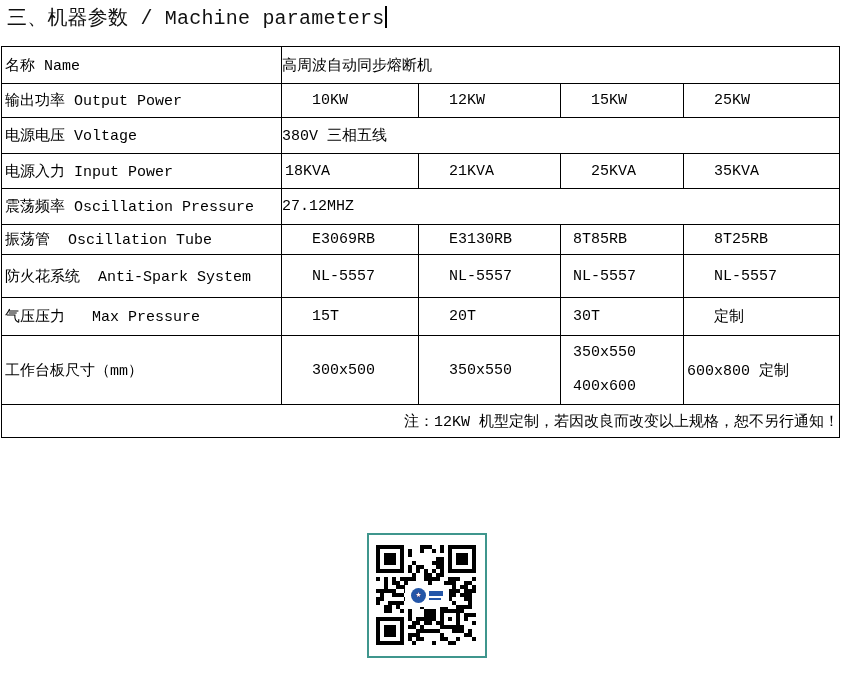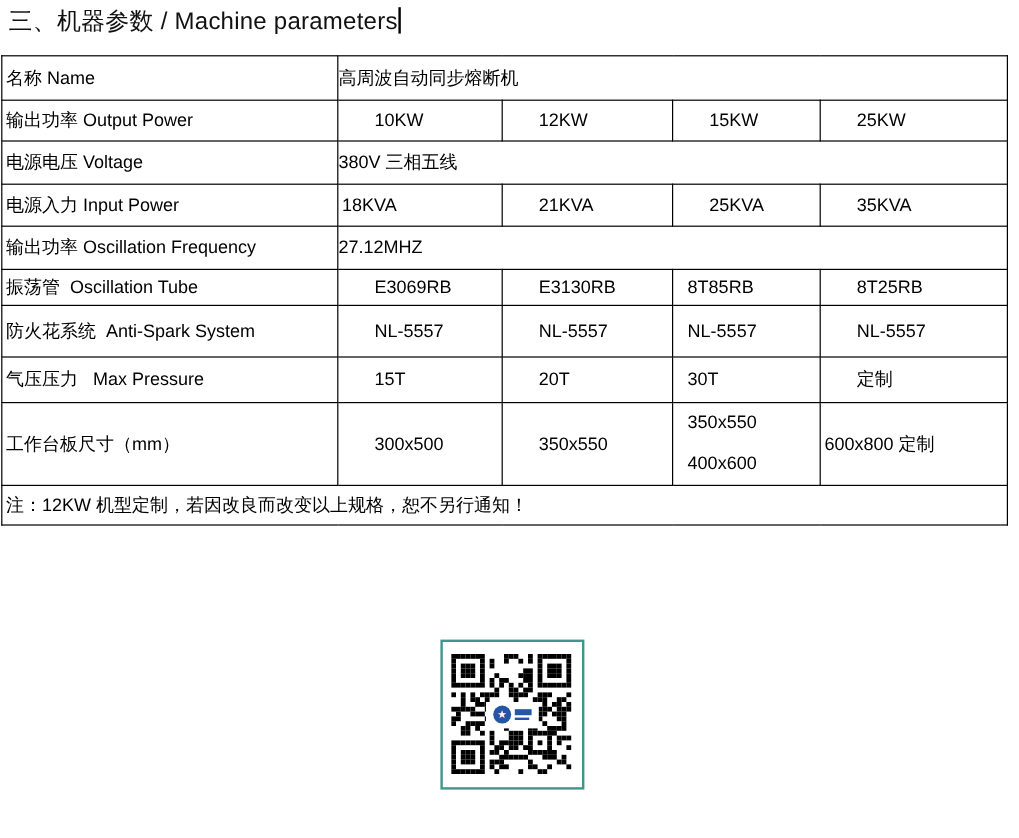--- a/index.html
+++ b/index.html
@@ -1,19 +1,19 @@
 <!DOCTYPE html>
 <html><head>
 <meta charset="utf-8">
 <style>
   * { margin:0; padding:0; box-sizing:border-box; }
   html,body { background:#ffffff; }
   .page {
     position:relative; width:849px; height:698px; background:#ffffff;
-    font-family:Liberation Sans, sans-serif; color:#000;
+    font-family:Liberation Mono, monospace; color:#000;
     overflow:hidden;
   }
   .title-line {
     position:absolute; left:7px; top:4px; font-size:20px; color:#111;
     white-space:pre; letter-spacing:0.2px;
   }
   .text-cursor {
     display:inline-block; width:2px; height:22px; background:#000;
     vertical-align:-4px; margin-left:1px;
   }
@@ -28,21 +28,21 @@
   td.lbl { padding-left:3px; white-space:pre-wrap; }
   td.val { padding-left:30px; }
   td.val.flush { padding-left:3px; }
   td.val.pad12 { padding-left:12px; }
   td.merged { text-align:left; }
   td.merged.pr140 { padding-right:140px; }
   td.merged.pr60  { padding-right:60px; }
   td.merged.pr120 { padding-right:120px; }
   tr.h37 td{height:37px;} tr.h36 td{height:36px;} tr.h34 td{height:34px;margin-left:33px;}
   tr.h35 td{height:35px;} tr.h47 td{height:30px;} tr.h43 td{height:43px;}
-  tr.h38 td{height:38px;} tr.h67 td{height:67px;} tr.h33 td{height:33px;}
+  tr.h38 td{height:38px;} tr.h67 td{height:67px;} tr.h33 td{height:33px;text-align:right;}
   td.twoline div { line-height:34px; }
   td.note-cell { padding-left:3px; }
 
   .qr-wrap { position:absolute; left:337px; top:533px; width:180px; }
   .qr-box {
     position:relative; margin:0 auto; width:120px; height:125px;
     background:#fff; border:2px solid #3f968d; padding:7px 7px;
   }
   .qr-box svg { display:block; }
   .qr-logo {
@@ -96,21 +96,21 @@
       <td class="merged pr60" colspan="4">380V 三相五线</td>
     </tr>
     <tr class="h35">
       <td class="lbl">电源入力 Input Power</td>
       <td class="val flush">18KVA</td>
       <td class="val">21KVA</td>
       <td class="val">25KVA</td>
       <td class="val">35KVA</td>
     </tr>
     <tr class="h36">
-      <td class="lbl">输出功率 Oscillation Frequency</td>
+      <td class="lbl">震荡频率 Oscillation Pressure</td>
       <td class="merged pr120" colspan="4">27.12MHZ</td>
     </tr>
     <tr class="h47">
       <td class="lbl">振荡管  Oscillation Tube</td>
       <td class="val">E3069RB</td>
       <td class="val">E3130RB</td>
       <td class="val pad12">8T85RB</td>
       <td class="val">8T25RB</td>
     </tr>
     <tr class="h43">

